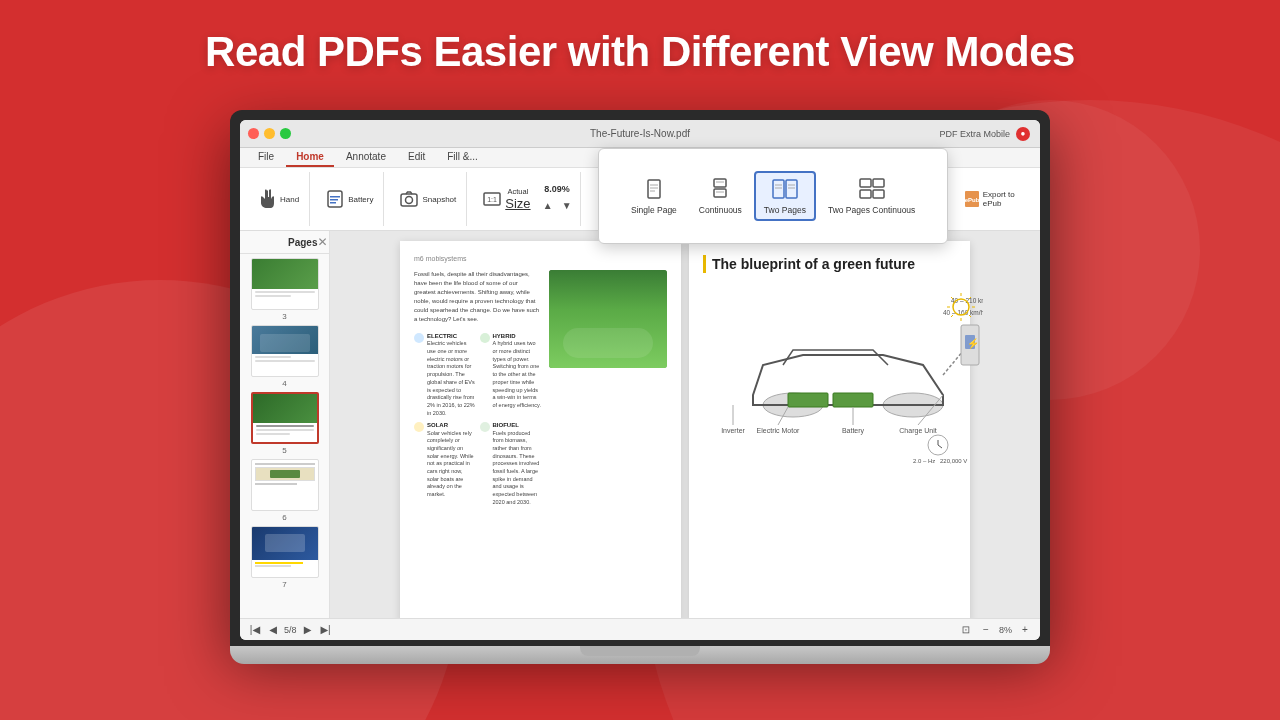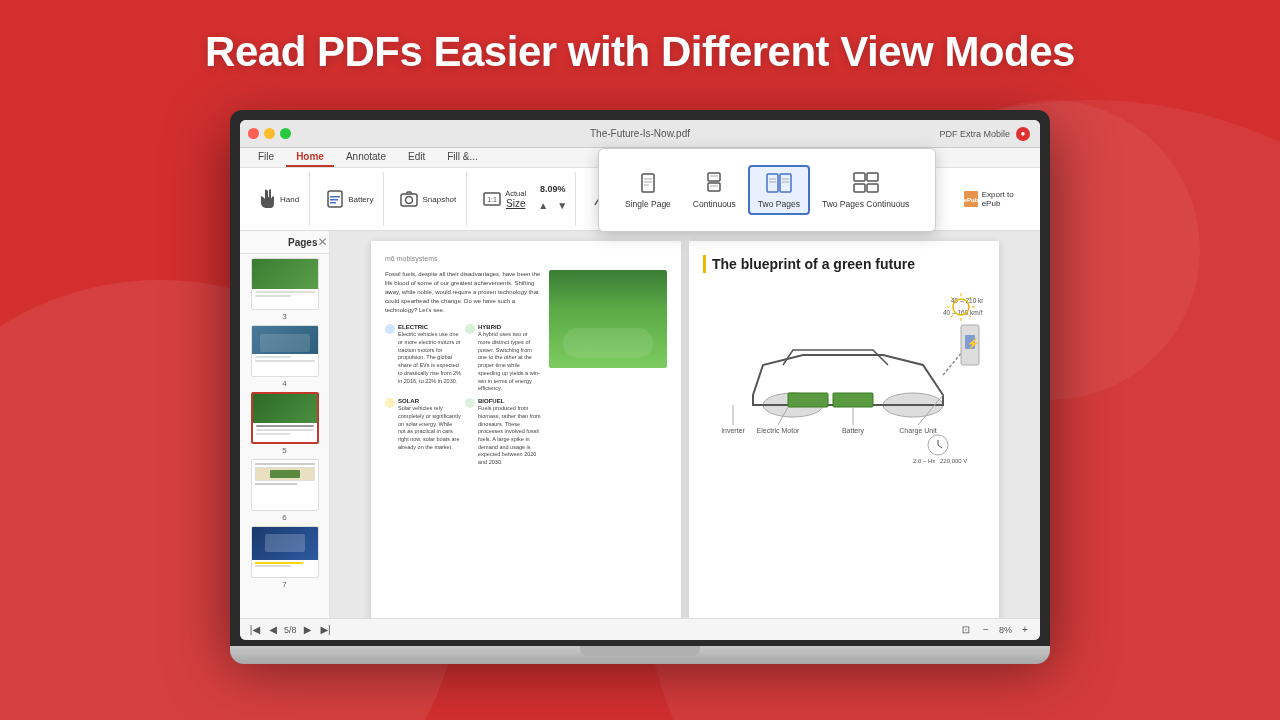--- a/index.html
+++ b/index.html
@@ -213,21 +213,21 @@
     
     .view-modes-popup {
       position: absolute;
       top: 28px;
       left: 358px;
       background: white;
       border: 1px solid #ccc;
       border-radius: 6px;
       box-shadow: 0 4px 16px rgba(0,0,0,0.2);
       display: flex;
-      padding: 16px;
+      padding: 22px;
       gap: 2px;
       z-index: 20;
     }
     .view-mode-btn {
       display: flex;
       flex-direction: column;
       align-items: center;
       justify-content: center;
       padding: 4px 8px;
       font-size: 8.5px;
@@ -321,21 +321,21 @@
       background: #e8e8e8;
       overflow: auto;
       display: flex;
       justify-content: center;
       padding: 10px;
       gap: 8px;
     }
 
     .pdf-page {
       background: white;
-      width: 310px;
+      width: 281px;
       min-height: 380px;
       box-shadow: 0 2px 8px rgba(0,0,0,0.15);
       padding: 14px;
       position: relative;
       flex-shrink: 0;
     }
 
     .pdf-logo {
       font-size: 7px;
       color: #888;
@@ -558,21 +558,21 @@
               <div style="display:flex;gap:2px;">
                 <div class="ribbon-btn-large">
                   <div class="icon-shape">
                     <svg width="20" height="18" viewBox="0 0 20 18">
                       <rect x="2" y="3" width="16" height="12" rx="1" fill="none" stroke="#555" stroke-width="1.5"></rect>
                       <text x="10" y="12" text-anchor="middle" font-size="7" fill="#555">1:1</text>
                     </svg>
                   </div>
                   <div style="display:flex;flex-direction:column;align-items:center;">
                     <span style="font-size:7.5px;color:#333;">Actual</span>
-                    <span style="font-size:10px;color:#333;text-decoration:underline;">Size</span>
+                    <span style="font-size:13px;color:#333;text-decoration:underline;">Size</span>
                   </div>
                 </div>
                 <div style="display:flex;flex-direction:column;align-items:center;justify-content:center;gap:2px;">
                   <span style="font-size:9px;font-weight:600;color:#333;">8.09%</span>
                   <div style="display:flex;gap:1px;">
                     <div class="toolbar-btn-sm">▲</div>
                     <div class="toolbar-btn-sm">▼</div>
                   </div>
                 </div>
               </div>

